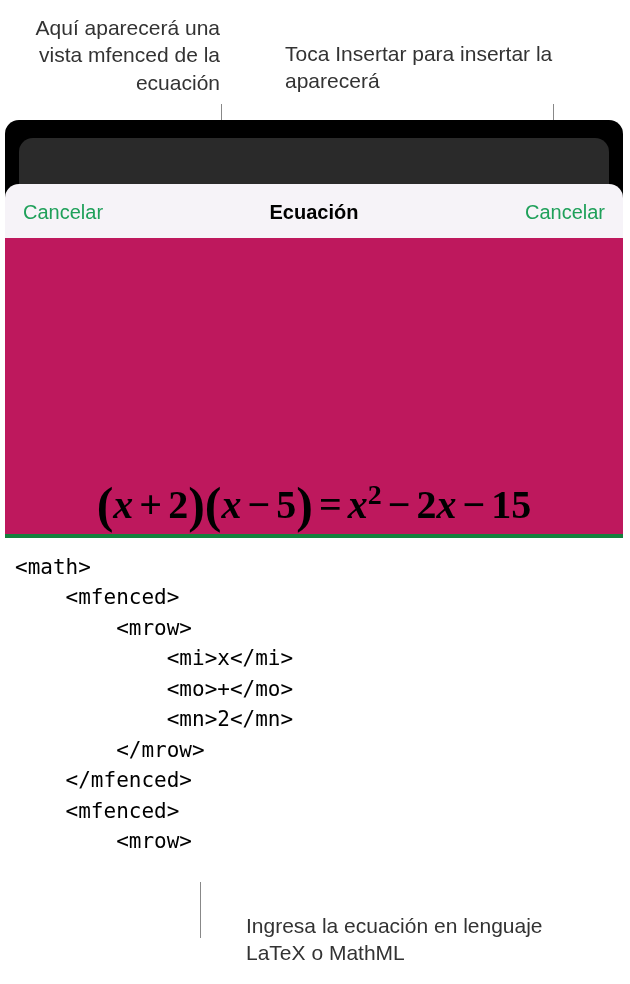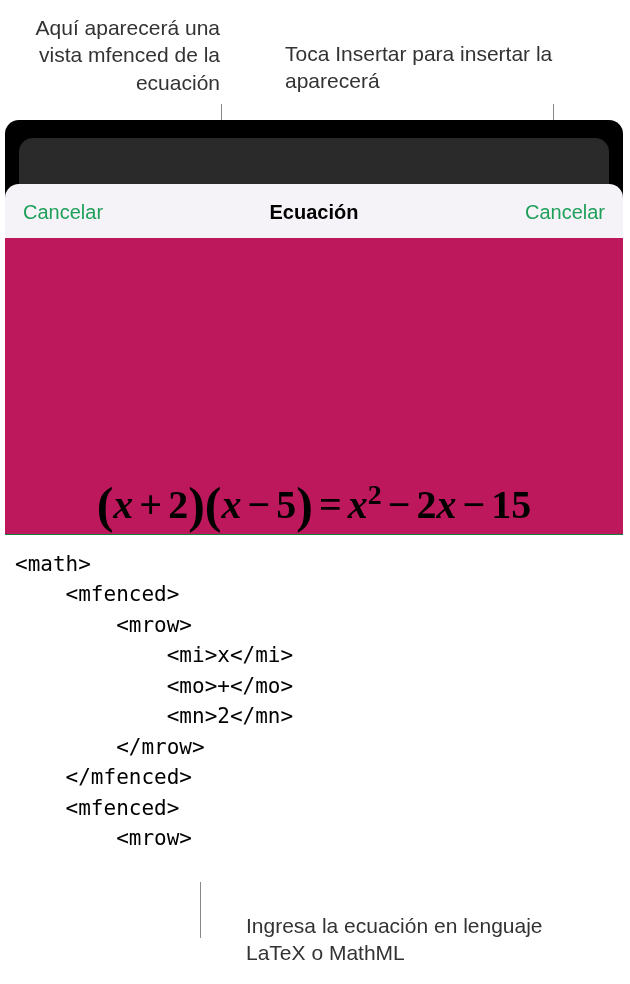--- a/index.html
+++ b/index.html
@@ -149,21 +149,21 @@
     .code-area {
       flex: 1;
       background: #ffffff;
       padding: 14px 10px;
       font-family: "SF Mono", Menlo, Consolas, monospace;
       font-size: 21px;
       line-height: 1.45;
       color: #000;
       white-space: pre;
       overflow: hidden;
-      border-top: 1px solid #15803d;
+      border-top: 4px solid #15803d;
     }
   </style>
 </head>
 <body>
 
 <div class="callout-text callout-top-left">Aquí aparecerá una vista mfenced de la ecuación</div>
 <div class="callout-text callout-top-right">Toca Insertar para insertar la aparecerá</div>
 <div class="callout-text callout-bottom">Ingresa la ecuación en lenguaje LaTeX o MathML</div>
 
 <div class="callout-line line-left"></div>

